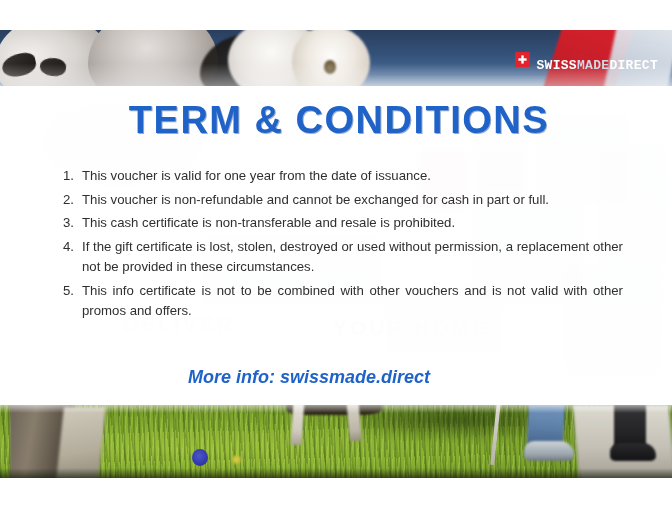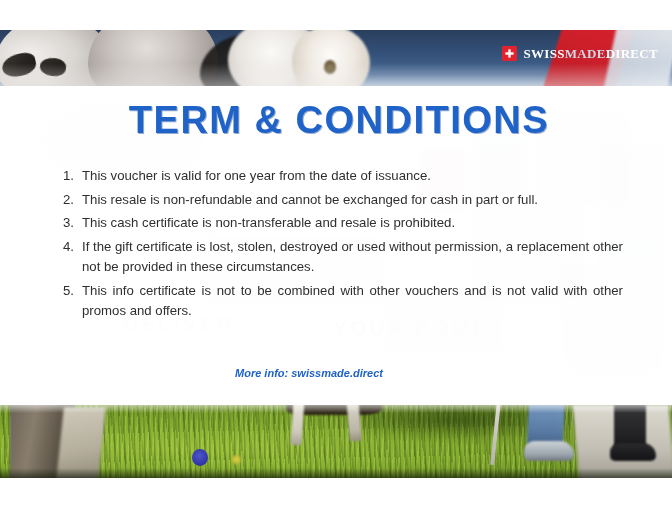--- a/index.html
+++ b/index.html
@@ -272,21 +272,21 @@
     line-height: 20.5px;
   }
   .terms-list li .txt { display: block; }
 
   .more-info {
     position: absolute;
     left: 0;
     top: 281px;
     width: 612px;
     text-align: center;
-    font-size: 11px;
+    font-size: 18px;
     font-weight: 700;
     font-style: italic;
     color: #1f62c8;
     font-family: "Liberation Sans", sans-serif;
   }
 
   
   .band-bottom {
     position: absolute;
     left: 0;
@@ -455,21 +455,22 @@
     border-radius: 1px;
     flex: none;
   }
   .logo .cross-box svg { display: block; }
   .logo .brand {
     font-size: 13px;
     font-weight: 700;
     letter-spacing: .3px;
     line-height: 15px;
     white-space: nowrap;
-    font-family: Liberation Serif, serif;
+    font-family: Liberation Mono, monospace;
+    margin-top: 12px;
   }
   .logo .brand .w1 { color: #ffffff; }
   .logo .brand .w2 { color: #cfd8e4; }
   .logo .brand .w3 { color: #ffffff; }
 </style>
 </head>
 <body>
 
 <div class="voucher">
 
@@ -517,21 +518,21 @@
 
     <div class="title">TERM &amp; CONDITIONS</div>
 
     <ul class="terms-list">
       <li>
         <span class="num">1.</span>
         <span class="txt">This voucher is valid for one year from the date of issuance.</span>
       </li>
       <li>
         <span class="num">2.</span>
-        <span class="txt">This resale is non-refundable and cannot be exchanged for cash in part or full.</span>
+        <span class="txt">This voucher is non-refundable and cannot be exchanged for cash in part or full.</span>
       </li>
       <li>
         <span class="num">3.</span>
         <span class="txt">This cash certificate is non-transferable and resale is prohibited.</span>
       </li>
       <li>
         <span class="num">4.</span>
         <span class="txt">If the gift certificate is lost, stolen, destroyed or used without permission, a replacement other not be provided in these circumstances.</span>
       </li>
       <li>

